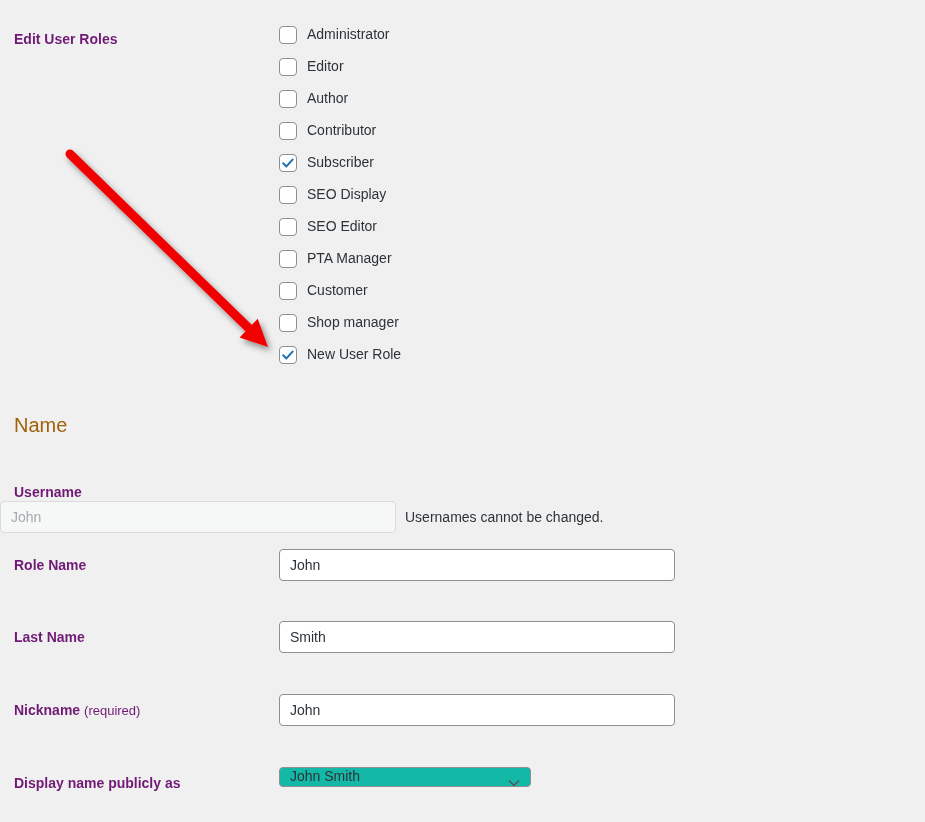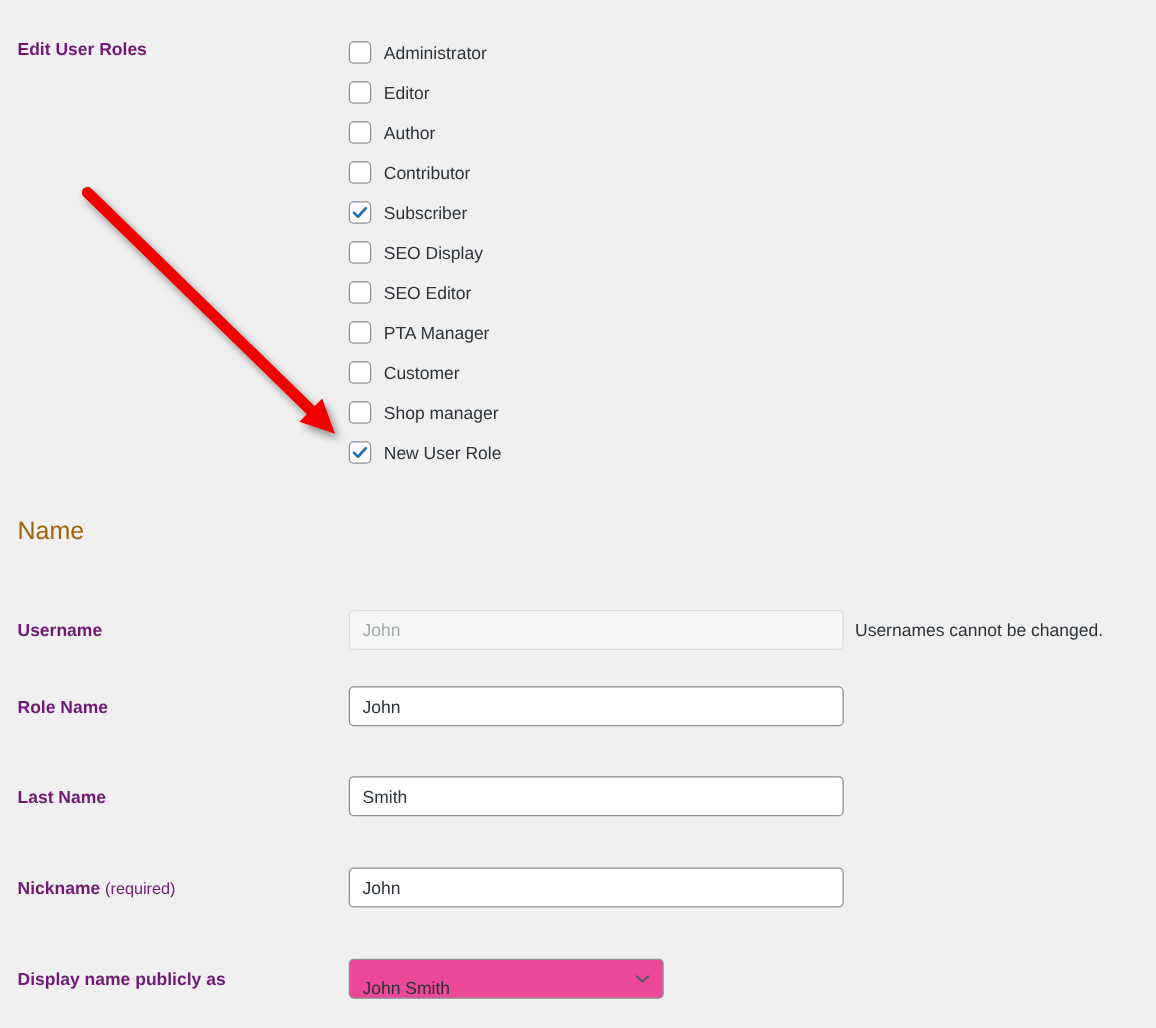--- a/index.html
+++ b/index.html
@@ -58,21 +58,20 @@
   #roles-row .row-label {
     padding-top: 4px;
   }
   .role-list {
     list-style: none;
     margin: 0;
     padding: 0;
   }
   .role-item {
     display: flex;
-    align-items: center;
     height: 32px;
   }
   .cb {
     width: 18px;
     height: 18px;
     box-sizing: border-box;
     border: 1px solid #8c8f94;
     border-radius: 4px;
     background: #fff;
     display: inline-flex;
@@ -137,45 +136,45 @@
   }
 
   
   .select-wrap {
     position: relative;
     width: 252px;
     height: 32px;
   }
   .select-box {
     width: 252px;
-    height: 32px;
+    height: 20px;
     box-sizing: border-box;
     padding: 0 32px 0 10px;
     font-family: "Liberation Sans", sans-serif;
     font-size: 14px;
     color: #2c3338;
-    background: #ec4899;
+    background: #14b8a6;
     border: 1px solid #8c8f94;
     border-radius: 4px;
     display: flex;
-    align-items: flex-end;
+    align-items: flex-start;
     cursor: default;
   }
   .select-chevron {
     position: absolute;
     right: 10px;
     top: 0;
     height: 32px;
     display: flex;
     align-items: center;
     pointer-events: none;
   }
 
   
-  #username-row    { top: 488px; }
+  #username-row    { top: 476px; flex-direction: column; }
   #firstname-row   { top: 549px; }
   #lastname-row    { top: 621px; }
   #nickname-row    { top: 694px; }
   #display-row     { top: 767px; }
 
   #username-row .row-label,
   #firstname-row .row-label,
   #lastname-row .row-label,
   #nickname-row .row-label,
   #display-row .row-label {

